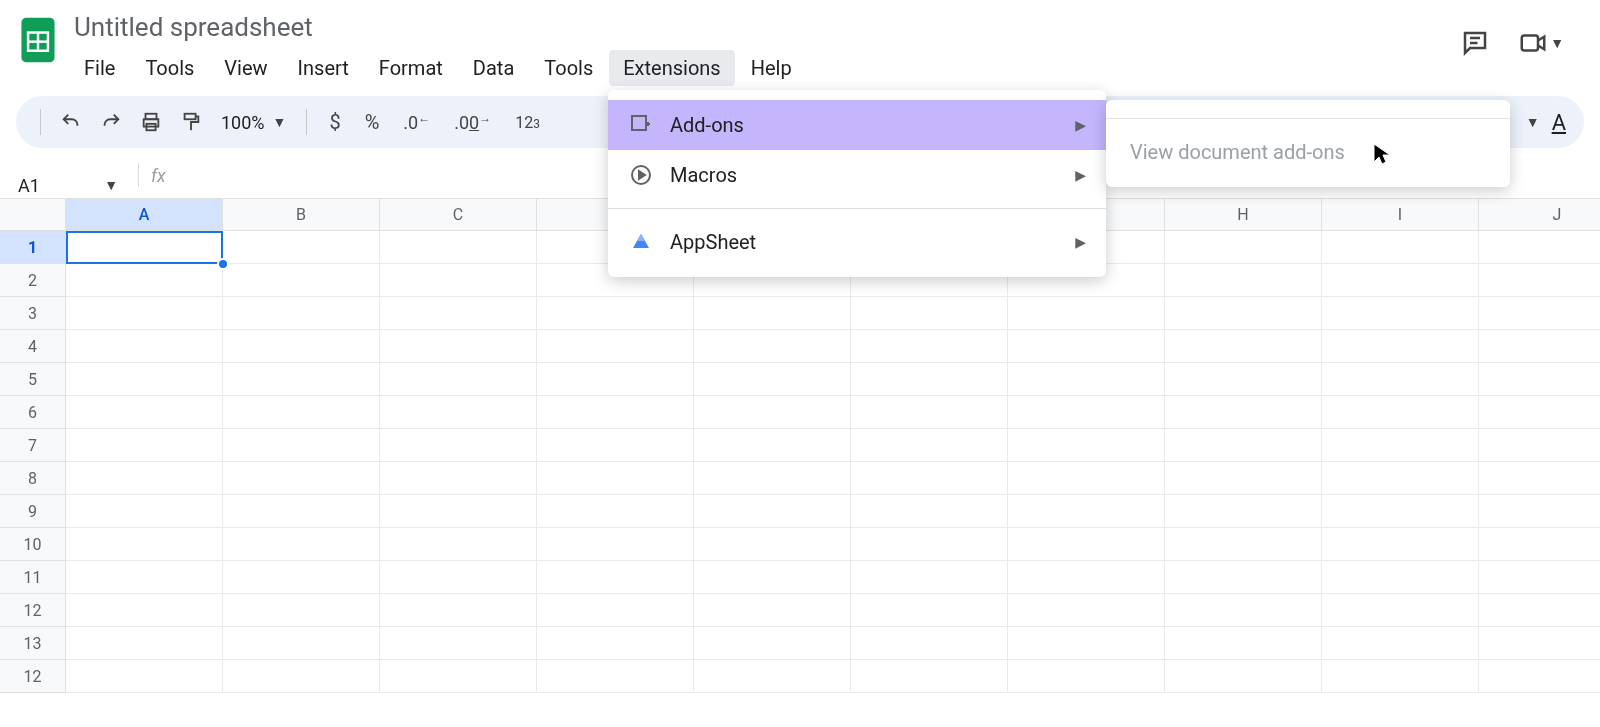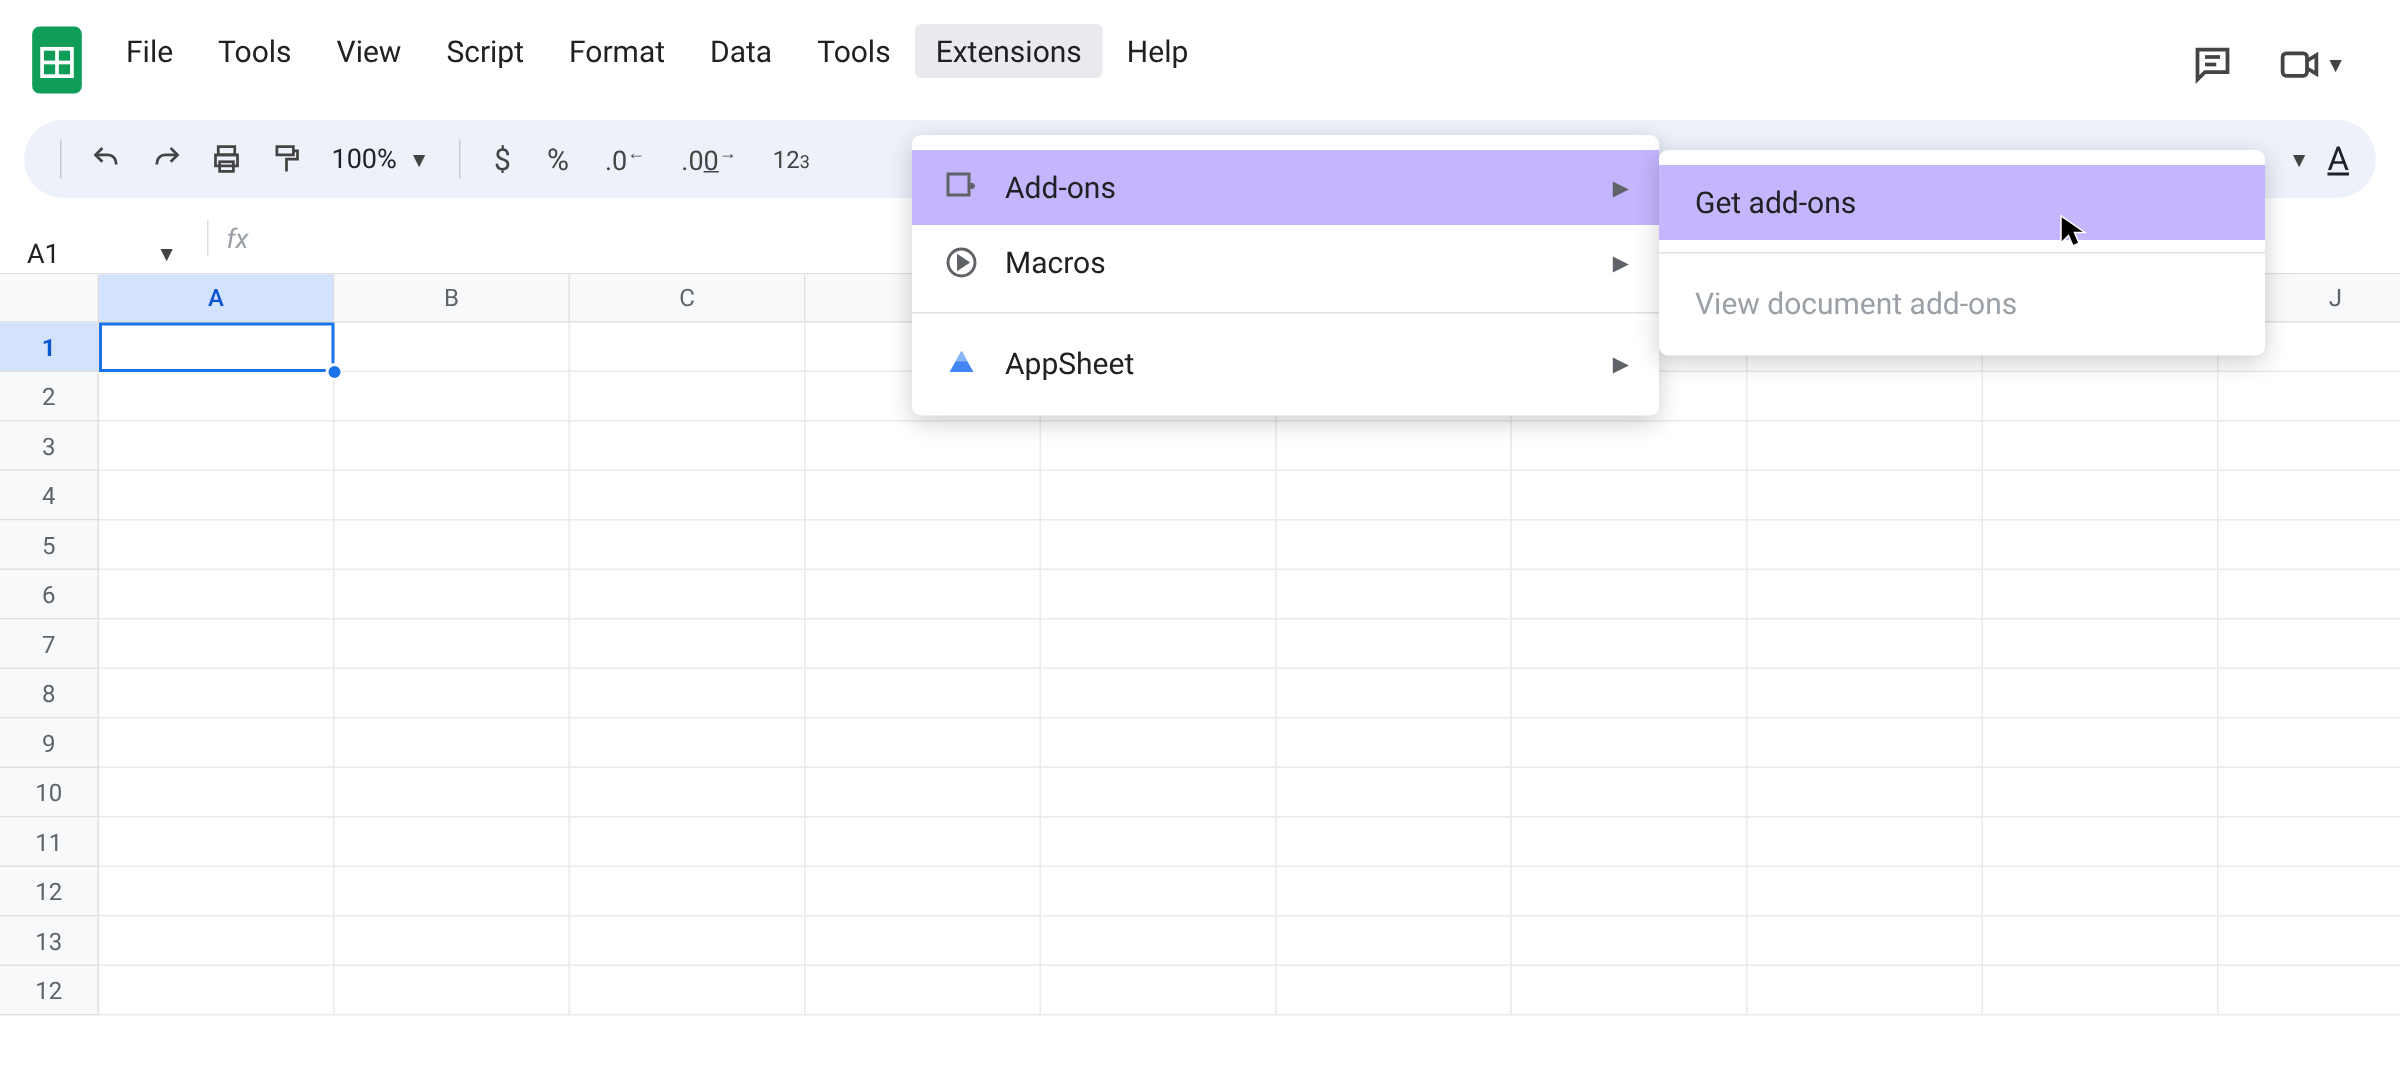--- a/index.html
+++ b/index.html
@@ -75,25 +75,26 @@
 <div class="header">
   <div class="logo">
     <svg viewBox="0 0 44 58">
         <rect x="2" y="2" width="40" height="54" rx="6" fill="#0f9d58"></rect>
         <rect x="10" y="20" width="24" height="22" fill="none" stroke="#fff" stroke-width="3"></rect>
         <line x1="10" y1="31" x2="34" y2="31" stroke="#fff" stroke-width="3"></line>
         <line x1="22" y1="20" x2="22" y2="42" stroke="#fff" stroke-width="3"></line>
       </svg>
   </div>
   <div class="title-block">
+    <div class="doc-title">Untitled spreadsheet</div>
     <div class="menubar">
       <div class="menu-item">File</div>
       <div class="menu-item">Tools</div>
       <div class="menu-item">View</div>
-      <div class="menu-item">Script</div>
+      <div class="menu-item">Insert</div>
       <div class="menu-item">Format</div>
       <div class="menu-item">Data</div>
       <div class="menu-item">Tools</div>
       <div class="menu-item active">Extensions</div>
       <div class="menu-item">Help</div>
     </div>
   </div>
   <div class="header-right">
     <div class="hdr-icon">
       <svg viewBox="0 0 24 24" fill="none" stroke="currentColor" stroke-width="2">
@@ -398,23 +399,20 @@
           <path d="M4 18L12 4l8 14H4z" fill="#4285f4"></path>
           <path d="M12 4l4 7H8l4-7z" fill="#8ab4f8"></path>
         </svg>
       </span>
     <span>AppSheet</span>
     <span class="arrow">▶</span>
   </div>
 </div>
 
 <div class="menu-panel sub-menu">
-  <div class="mi hover">
-    <span>Get add-ons</span>
-  </div>
   <div class="menu-sep"></div>
   <div class="mi disabled">
     <span>View document add-ons</span>
   </div>
 </div>
 
 <div class="cursor">
   <svg viewBox="0 0 20 26">
       <path d="M2 2l0 18 5-5 3 7 4-2-3-7 7 0L2 2z" fill="#000" stroke="#fff" stroke-width="1"></path>
     </svg>

